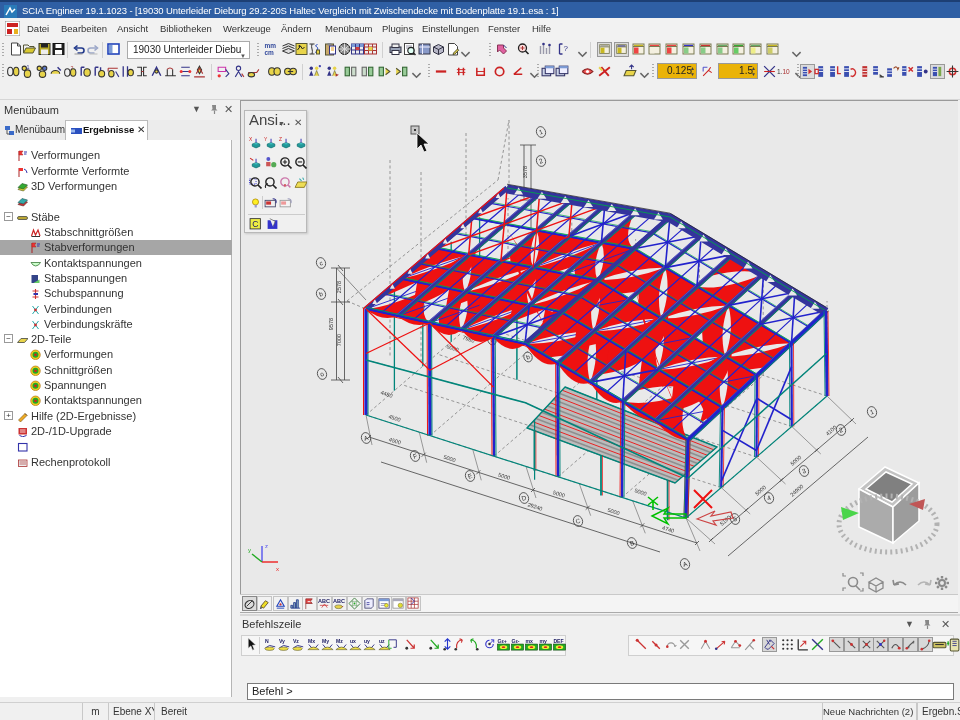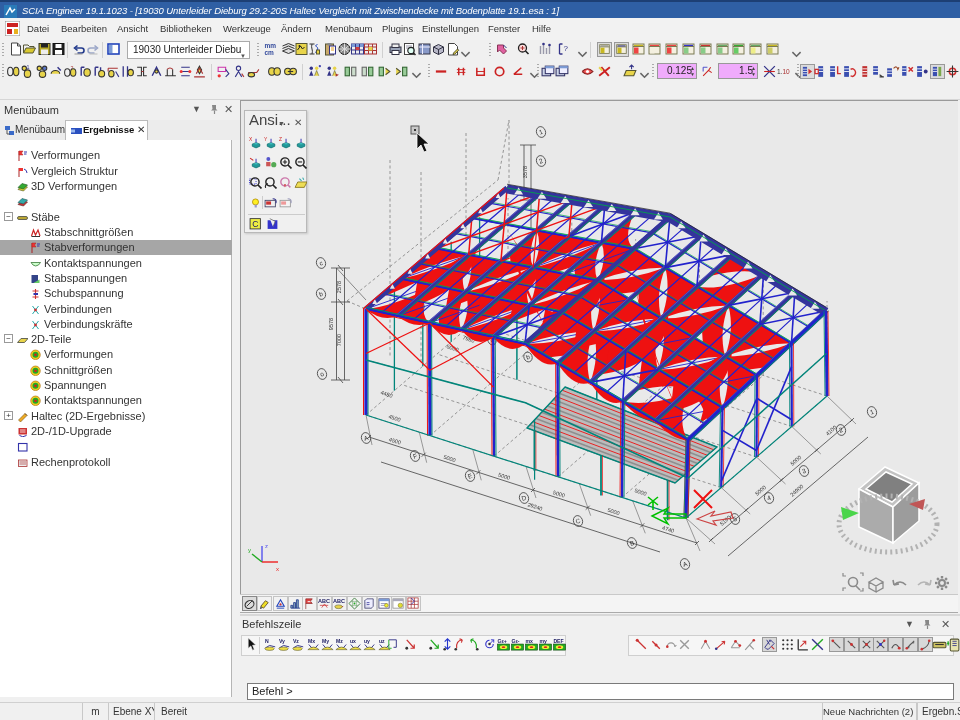--- a/index.html
+++ b/index.html
@@ -1,32 +1,32 @@
 <!DOCTYPE html>
 <html><head>
 <meta charset="utf-8">
 <style>
   * { margin:0; padding:0; box-sizing:border-box; }
   html,body { width:960px; height:720px; overflow:hidden; font-family:"Liberation Sans", sans-serif; background:#f0f0f0; }
   .abs { position:absolute; }
   #page { position:relative; width:960px; height:720px; }
   
-  #title { left:0; top:0; width:960px; height:18px; background:#2f5fa4; color:#fff; font-size:9.5px; letter-spacing:-0.1px; line-height:17px; border-top:2px solid #1d3f74;font-style:italic; }
+  #title { left:0; top:0; width:960px; height:18px; background:#2f5fa4; color:#fff; font-size:9.5px; letter-spacing:-0.1px; line-height:17px; border-top:2px solid #1d3f74; }
   #title .txt { position:absolute; left:22px; top:0; white-space:nowrap; }
   
   #menubar { left:0; top:18px; width:960px; height:22px; background:#f2f2f2; font-size:9.5px; color:#333; }
   #menubar span.mi { position:absolute; top:5px; }
   
   #tb1 { left:0; top:40px; width:960px; height:20px; background:#f0f0f0; }
   #tb2 { left:0; top:60px; width:960px; height:22px; background:#f0f0f0; }
   #tbgap { left:0; top:82px; width:960px; height:18px; background:#f0f0f0; border-bottom:1px solid #d6d6d6; }
   .ico { position:absolute; width:15px; height:15px; }
   .sep { position:absolute; width:1px; height:16px; background:#d0d0d0; }
   .dsep { position:absolute; width:2px; height:14px; background-image:repeating-linear-gradient(#aaa 0 1px, transparent 1px 3px); }
-  .spin { position:absolute; top:3px; height:16px; background:#f0abfc; border:1px solid #999; font-size:10px; color:#222; text-align:right; line-height:14px; padding-right:4px; }
+  .spin { position:absolute; top:3px; height:16px; background:#eab308; border:1px solid #999; font-size:10px; color:#222; text-align:right; line-height:14px; padding-right:4px; }
   .sarr { position:absolute; right:1px; top:1px; font-size:5px; color:#444; line-height:6px; }
   
   #dockhead { left:0; top:100px; width:240px; height:20px; background:#f0f0f0; font-size:11px; color:#333; }
   #tabs { left:0; top:120px; width:240px; height:20px; background:#ececec; font-size:11px; }
   #tree { left:0; top:140px; width:232px; height:557px; background:#fff; border-right:1px solid #b5b5b5; font-size:11px; color:#333; }
   .trow { position:absolute; left:0; width:232px; height:15px; line-height:15px; white-space:nowrap; }
   .trow .tx { position:absolute; top:0; }
   .exp { position:absolute; top:3px; width:9px; height:9px; border:1px solid #999; background:#fff; font-size:8px; line-height:7px; text-align:center; color:#333; }
   
   #vp { left:240px; top:100px; width:718px; height:494px; background:#e9e9e9; border-left:1px solid #9a9a9a; border-top:1px solid #9a9a9a; }
@@ -542,21 +542,21 @@
       </svg>
       <div class="trow" style="top:8px">
         <span class="tx" style="left:31px">Verformungen</span>
       </div>
       <svg class="ic abs" style="left:17px;top:26px" width="11" height="11" viewBox="0 0 11 11">
         <path d="M2 2 V11" stroke="#a22"></path>
         <path d="M2 2 h4 v3 H2 Z" fill="#e33"></path>
         <path d="M7 3 q3 1 3 4" stroke="#33a" fill="none"></path>
       </svg>
       <div class="trow" style="top:24px">
-        <span class="tx" style="left:31px">Vergleich Struktur</span>
+        <span class="tx" style="left:31px">Verformte Verformte</span>
       </div>
       <svg class="ic abs" style="left:17px;top:41px" width="11" height="11" viewBox="0 0 11 11">
         <path d="M1 8.5 L5 4.5 L10.5 6 L6.5 10 Z" fill="#cc3" stroke="#552" stroke-width="0.6"></path>
         <path d="M1 6.5 L5 2.5 L10.5 4 L6.5 8 Z" fill="#3a3" stroke="#252" stroke-width="0.6"></path>
       </svg>
       <div class="trow" style="top:39px">
         <span class="tx" style="left:31px">3D Verformungen</span>
       </div>
       <svg class="ic abs" style="left:17px;top:56px" width="11" height="11" viewBox="0 0 11 11">
         <path d="M1 8.5 L5 4.5 L10.5 6 L6.5 10 Z" fill="#c33" stroke="#522" stroke-width="0.6"></path>
@@ -657,21 +657,21 @@
       </svg>
       <div class="trow" style="top:253px">
         <span class="tx" style="left:44px">Kontaktspannungen</span>
       </div>
       <span class="exp" style="left:4px;top:271px">+</span>
       <svg class="ic abs" style="left:17px;top:271px" width="11" height="11" viewBox="0 0 11 11">
         <path d="M1.5 9 L8 2.5 L10 4.5 L3.5 11 Z" fill="#ea2" stroke="#752" stroke-width="0.6"></path>
         <path d="M8 2.5 l2 2" stroke="#752"></path>
       </svg>
       <div class="trow" style="top:269px">
-        <span class="tx" style="left:31px">Haltec (2D-Ergebnisse)</span>
+        <span class="tx" style="left:31px">Hilfe (2D-Ergebnisse)</span>
       </div>
       <svg class="ic abs" style="left:17px;top:286px" width="11" height="11" viewBox="0 0 11 11">
         <rect x="1.5" y="2" width="8.5" height="6.5" fill="#c33"></rect>
         <path d="M2.5 9.5 Q5.5 12 9.5 9.5" stroke="#33a" fill="none"></path>
         <path d="M3 4 h5.5 M3 6 h5.5" stroke="#fff" stroke-width="0.8"></path>
       </svg>
       <div class="trow" style="top:284px">
         <span class="tx" style="left:31px">2D-/1D-Upgrade</span>
       </div>
       <svg class="ic abs" style="left:17px;top:301px" width="11" height="11" viewBox="0 0 11 11">

